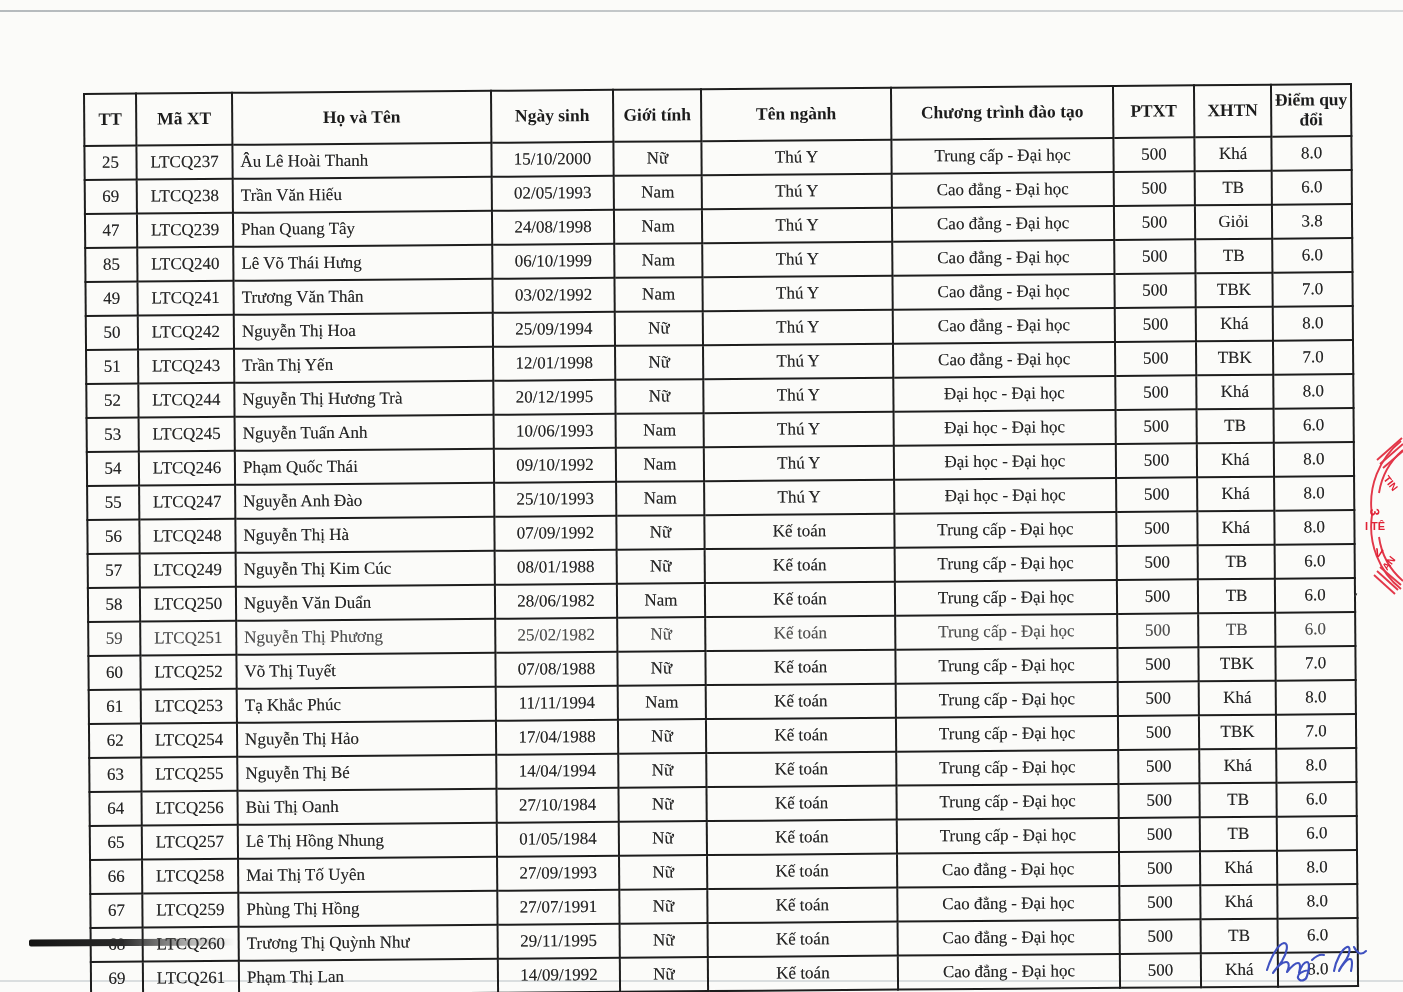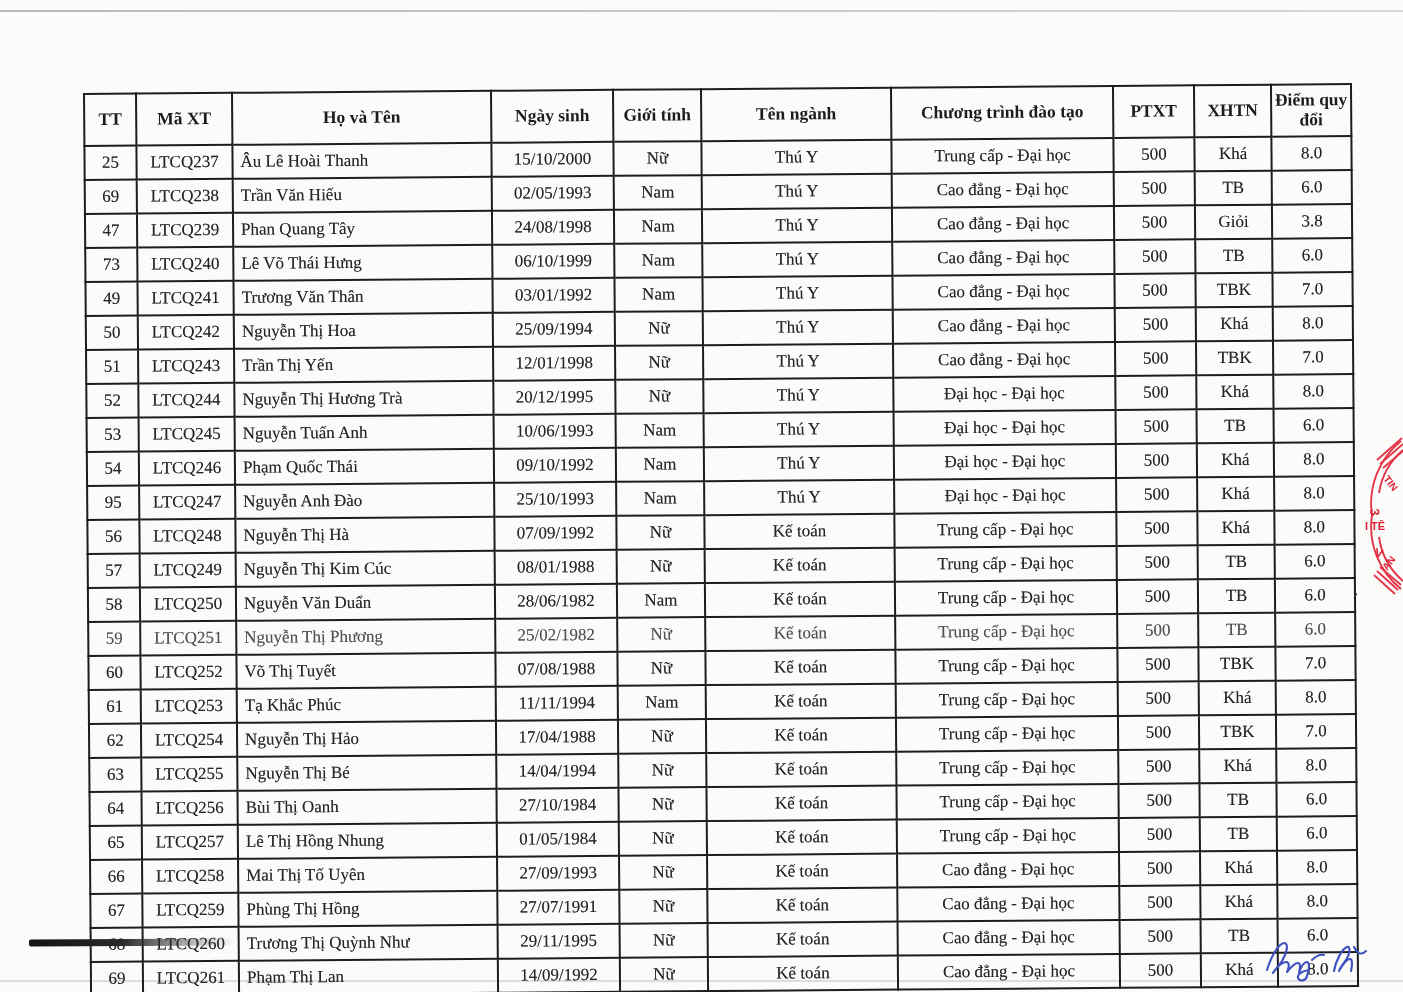--- a/index.html
+++ b/index.html
@@ -153,36 +153,36 @@
           <td class="al">Phan Quang Tây</td>
           <td>24/08/1998</td>
           <td>Nam</td>
           <td>Thú Y</td>
           <td>Cao đẳng - Đại học</td>
           <td>500</td>
           <td>Giỏi</td>
           <td>3.8</td>
         </tr>
         <tr>
-          <td>73</td>
+          <td>85</td>
           <td>LTCQ240</td>
           <td class="al">Lê Võ Thái Hưng</td>
           <td>06/10/1999</td>
           <td>Nam</td>
           <td>Thú Y</td>
           <td>Cao đẳng - Đại học</td>
           <td>500</td>
           <td>TB</td>
           <td>6.0</td>
         </tr>
         <tr>
           <td>49</td>
           <td>LTCQ241</td>
           <td class="al">Trương Văn Thân</td>
-          <td>03/01/1992</td>
+          <td>03/02/1992</td>
           <td>Nam</td>
           <td>Thú Y</td>
           <td>Cao đẳng - Đại học</td>
           <td>500</td>
           <td>TBK</td>
           <td>7.0</td>
         </tr>
         <tr>
           <td>50</td>
           <td>LTCQ242</td>
@@ -237,21 +237,21 @@
           <td class="al">Phạm Quốc Thái</td>
           <td>09/10/1992</td>
           <td>Nam</td>
           <td>Thú Y</td>
           <td>Đại học - Đại học</td>
           <td>500</td>
           <td>Khá</td>
           <td>8.0</td>
         </tr>
         <tr>
-          <td>95</td>
+          <td>55</td>
           <td>LTCQ247</td>
           <td class="al">Nguyễn Anh Đào</td>
           <td>25/10/1993</td>
           <td>Nam</td>
           <td>Thú Y</td>
           <td>Đại học - Đại học</td>
           <td>500</td>
           <td>Khá</td>
           <td>8.0</td>
         </tr>

